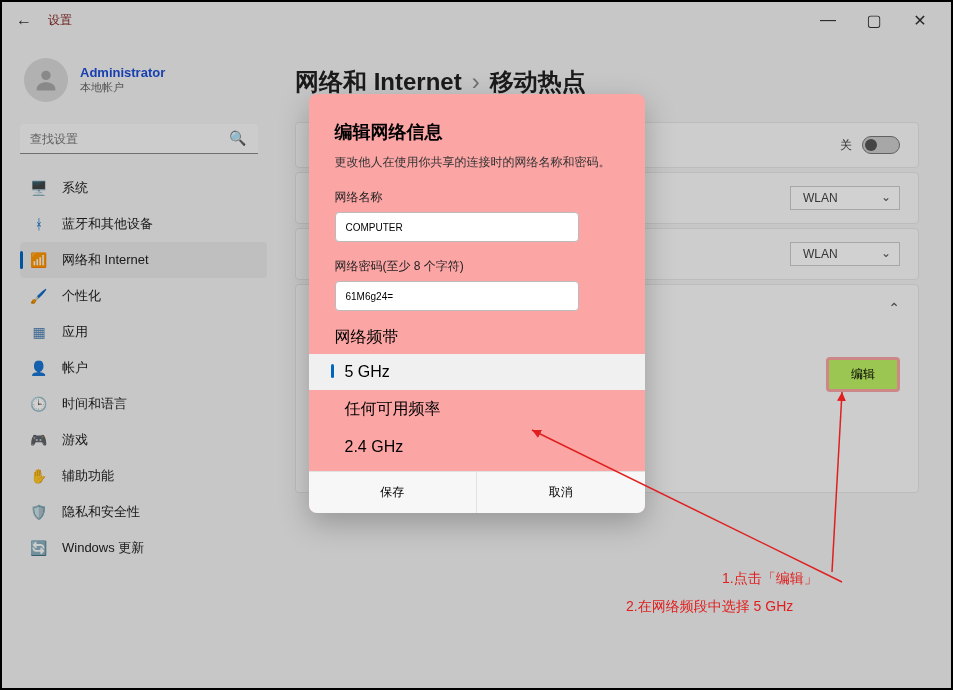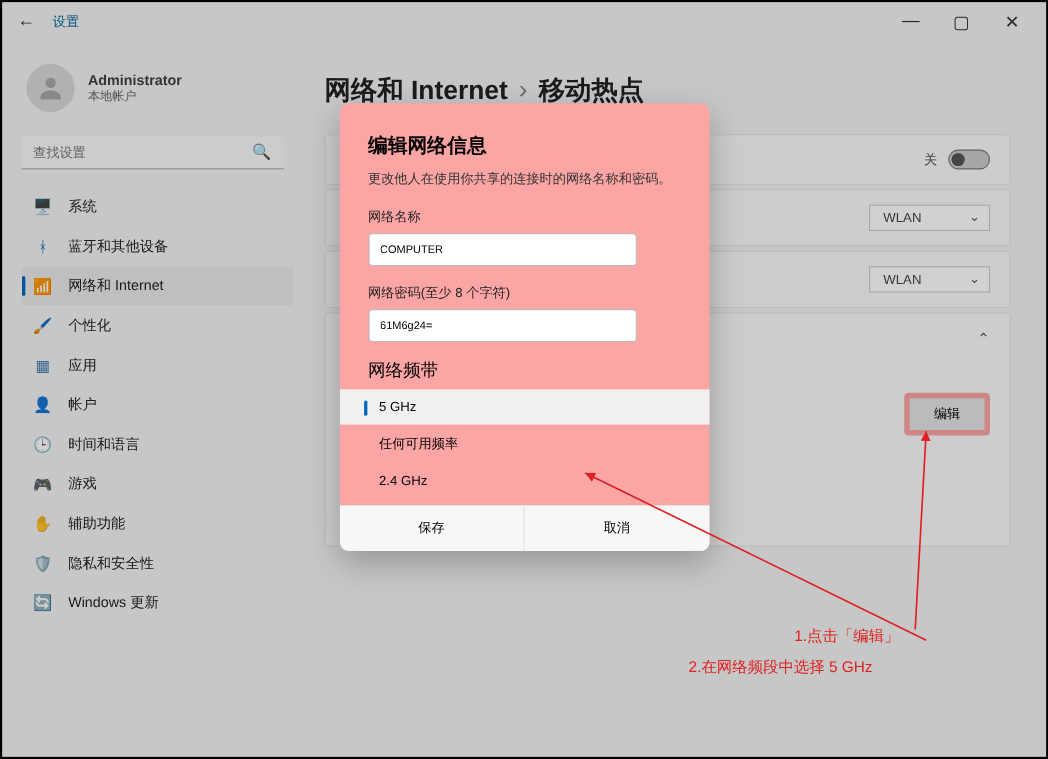--- a/index.html
+++ b/index.html
@@ -1,62 +1,62 @@
 <!DOCTYPE html>
 <html><head>
 <meta charset="utf-8">
 <style>
   * { box-sizing: border-box; margin: 0; padding: 0; font-family: "Segoe UI", "Microsoft YaHei", sans-serif; }
   body { width: 953px; height: 690px; overflow: hidden; background: #f3f3f3; position: relative; border: 2px solid #000; }
   .titlebar { height: 36px; display: flex; align-items: center; padding: 0 8px; }
   .titlebar .back { width: 28px; height: 28px; display:flex; align-items:center; justify-content:center; font-size:16px; color:#333; cursor:pointer; }
-  .titlebar .title { margin-left: 10px; font-size: 12px; color:#0369a1; }
+  .titlebar .title { margin-left: 10px; font-size: 12px; color:#7f1d1d; }
   .titlebar .wincontrols { margin-left:auto; display:flex; }
   .titlebar .wcbtn { width:46px; height:32px; display:flex; align-items:center; justify-content:center; color:#333; cursor:pointer; }
   .main { display:flex; height: calc(100% - 36px); }
   .sidebar { width: 275px; padding: 10px 10px 0 18px; }
   .user { display:flex; align-items:center; margin: 10px 0 22px 4px; }
   .avatar { width:44px; height:44px; border-radius:50%; background:#d8d8d8; display:flex; align-items:center; justify-content:center; margin-right:12px; }
   .avatar svg{ width:28px; height:28px; fill:#a8a8a8;}
-  .user .name { font-weight:600; font-size:13px; color:#404040;}
+  .user .name { font-weight:600; font-size:13px; color:#1d4ed8;}
   .user .sub { font-size:11px; color:#666;}
   .searchbox { position:relative; margin: 0 0 16px 0; }
   .searchbox input { width: 238px; height:30px; border:none; border-bottom:1px solid #888; background:rgba(255,255,255,0.5); padding:0 30px 0 10px; font-size:12px; outline:none; border-radius:4px 4px 0 0;}
   .searchbox .sicon { position:absolute; right:20px; top:6px; color:#555; font-size:14px;}
   .navlist { list-style:none; }
   .navitem { display:flex; align-items:center; height:36px; padding:0 10px; border-radius:4px; font-size:13px; color:#222; cursor:pointer; position:relative; }
   .navitem.active { background:#eaeaea; }
   .navitem.active::before { content:""; position:absolute; left:0; top:9px; width:3px; height:18px; background:#0067c0; border-radius:2px;}
   .navitem .icon { width:18px; height:18px; margin-right:14px; display:flex; align-items:center; justify-content:center; font-size:14px;}
   .content { flex:1; padding: 16px 32px 0 18px; }
   .breadcrumb { font-size:24px; font-weight:600; color:#222; margin: 12px 0 24px 0; display:flex; align-items:center; gap:10px;}
   .breadcrumb .sep { color:#888; font-weight:400;}
   .card { background:#fbfbfb; border:1px solid #e6e6e6; border-radius:4px; margin-bottom:4px; padding:13px 18px; display:flex; align-items:center; font-size:13px; color:#222;}
   .card .right { margin-left:auto; display:flex; align-items:center; gap:10px; font-size:12px; color:#444;}
   .toggle { width:38px; height:18px; border-radius:10px; border:1px solid #777; background:#ccc; position:relative;}
   .toggle::after{ content:""; position:absolute; left:2px; top:2px; width:12px; height:12px; background:#555; border-radius:50%;}
   .dropdown { border:1px solid #ccc; border-radius:0; padding:4px 26px 4px 12px; background:#fff; font-size:12px; position:relative; min-width:110px;}
   .dropdown::after{ content:"⌄"; position:absolute; right:8px; top:3px; color:#555;}
   .expandrow { justify-content:space-between;}
-  .editbtn { border:5px solid #fca5a5; background:#e5e5e5; border-radius:4px; padding:6px 22px; font-size:12px; cursor:pointer;}
+  .editbtn { border:3px solid #fca5a5; background:#bef264; border-radius:4px; padding:6px 22px; font-size:12px; cursor:pointer;}
   
   .cardgroup { background:#fbfbfb; border:1px solid #e6e6e6; border-radius:4px; padding: 0 18px 16px 18px; margin-top:4px;}
   .cardgroup .row { display:flex; align-items:center; padding:14px 0; font-size:13px;}
   .chev { font-size:14px; color:#555;}
   
   .overlay { position:absolute; inset:0; background:rgba(0,0,0,0.18); display:flex; align-items:flex-start; justify-content:center; }
   .dialog { background:#fca5a5; border-radius:8px; width:336px; margin-top:92px; padding: 26px 0 0 0; box-shadow:0 10px 30px rgba(0,0,0,0.25);}
   .dialog h2 { font-size:18px; font-weight:600; padding:0 26px; margin-bottom:10px;}
   .dialog .desc { font-size:12px; color:#333; padding:0 26px; margin-bottom:18px;}
   .field { padding:0 26px; margin-bottom:16px;}
   .field label { font-size:12px; display:block; margin-bottom:6px; color:#222;}
   .field input { width:244px; height:30px; border:1px solid #bbb; border-radius:4px; padding:0 10px; font-size:10px;}
   .bandlabel { font-size:16px; padding:0 26px; margin-bottom:6px;}
   .bandlist { }
-  .bandopt { position:relative; padding:9px 26px 9px 36px; font-size:12px; cursor:pointer;}
+  .bandopt { position:relative; padding:9px 26px 9px 36px; font-size:16px; cursor:pointer;}
   .bandopt.selected { background:#f0f0f0;}
   .bandopt.selected::before { content:""; position:absolute; left:22px; top:10px; width:3px; height:14px; background:#0067c0; border-radius:2px;}
   .dlgbtns { display:flex; border-top:1px solid #e2e2e2; margin-top:6px; background:#f7f7f7; border-radius:0 0 8px 8px;}
   .dlgbtns button { flex:1; border:none; background:transparent; padding:12px 0; font-size:12px; cursor:pointer;}
   .dlgbtns button:first-child { border-right:1px solid #e2e2e2;}
   
   .anno { position:absolute; pointer-events:none; }
   .anno-text { color:#e02020; font-size:14px; font-weight:500;}
   svg.arrow { position:absolute; pointer-events:none; }
 </style>

